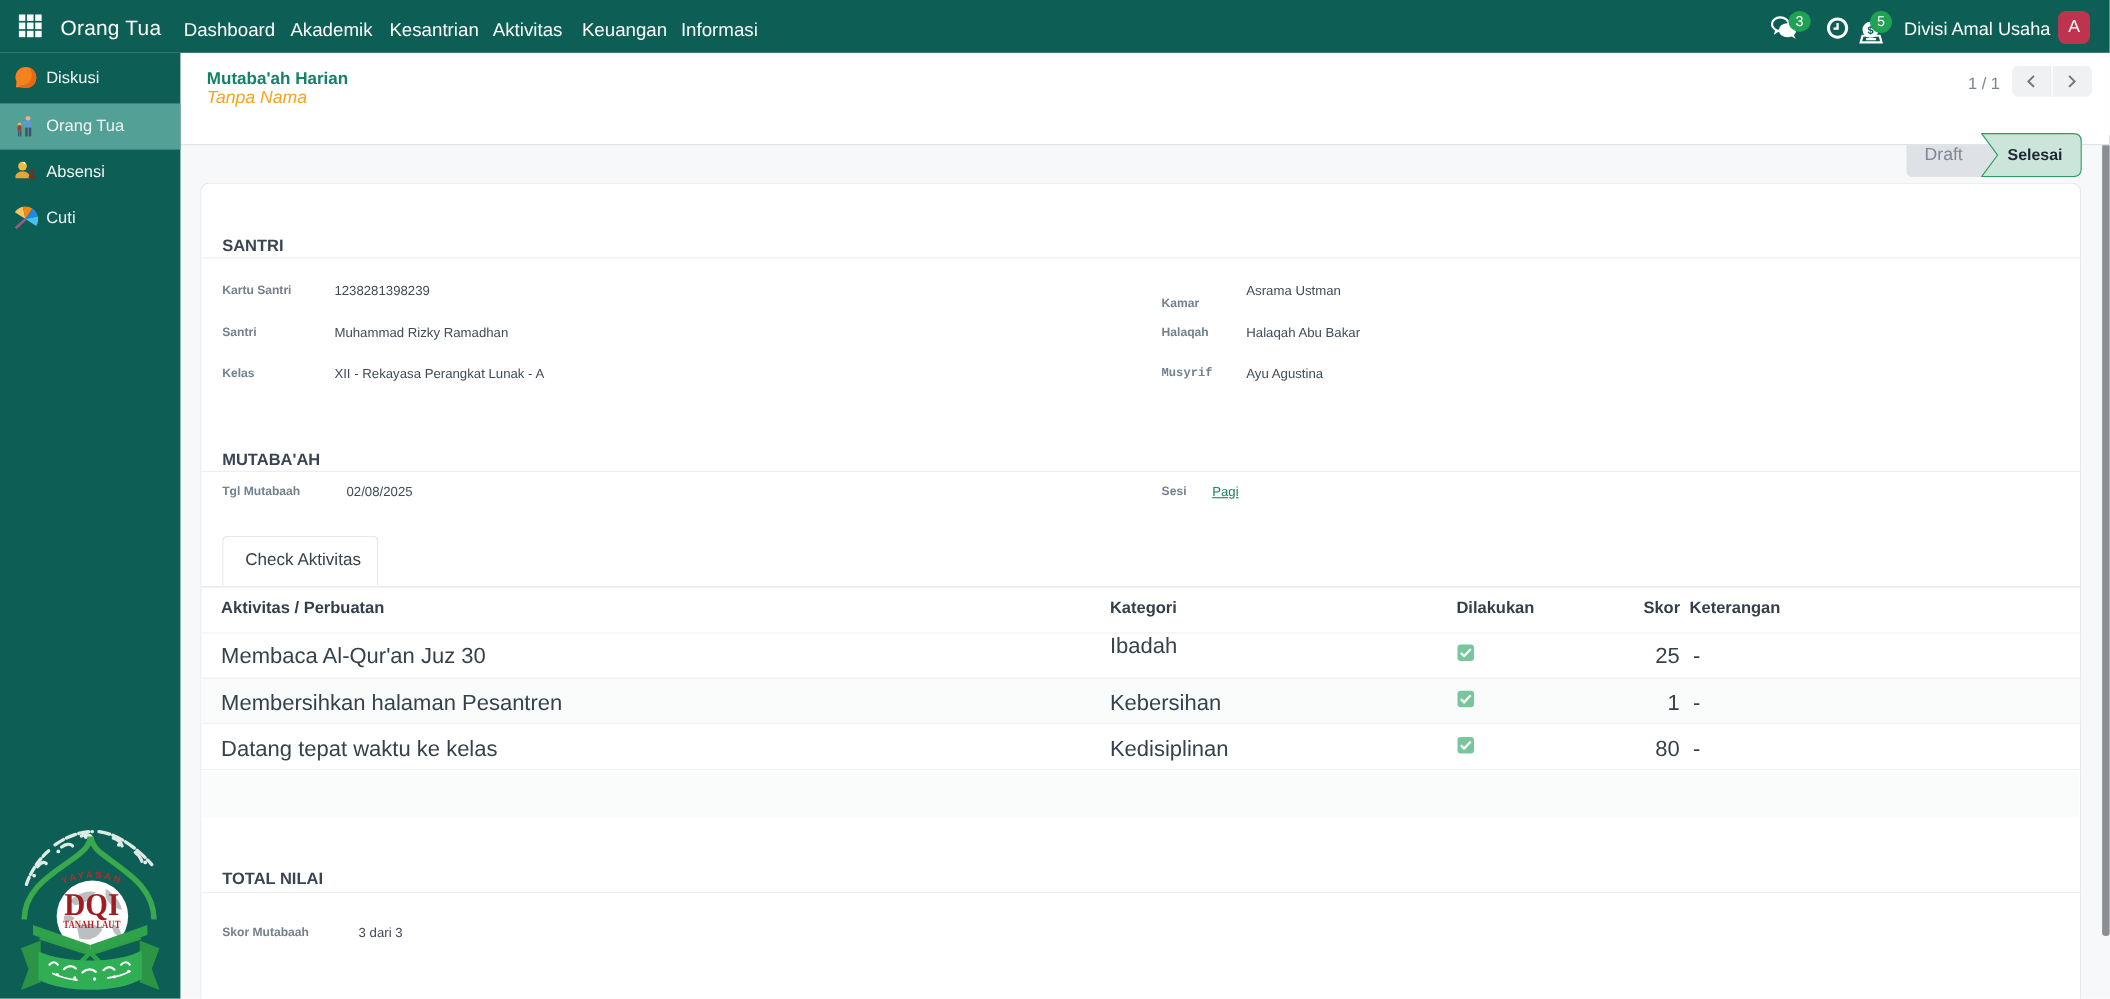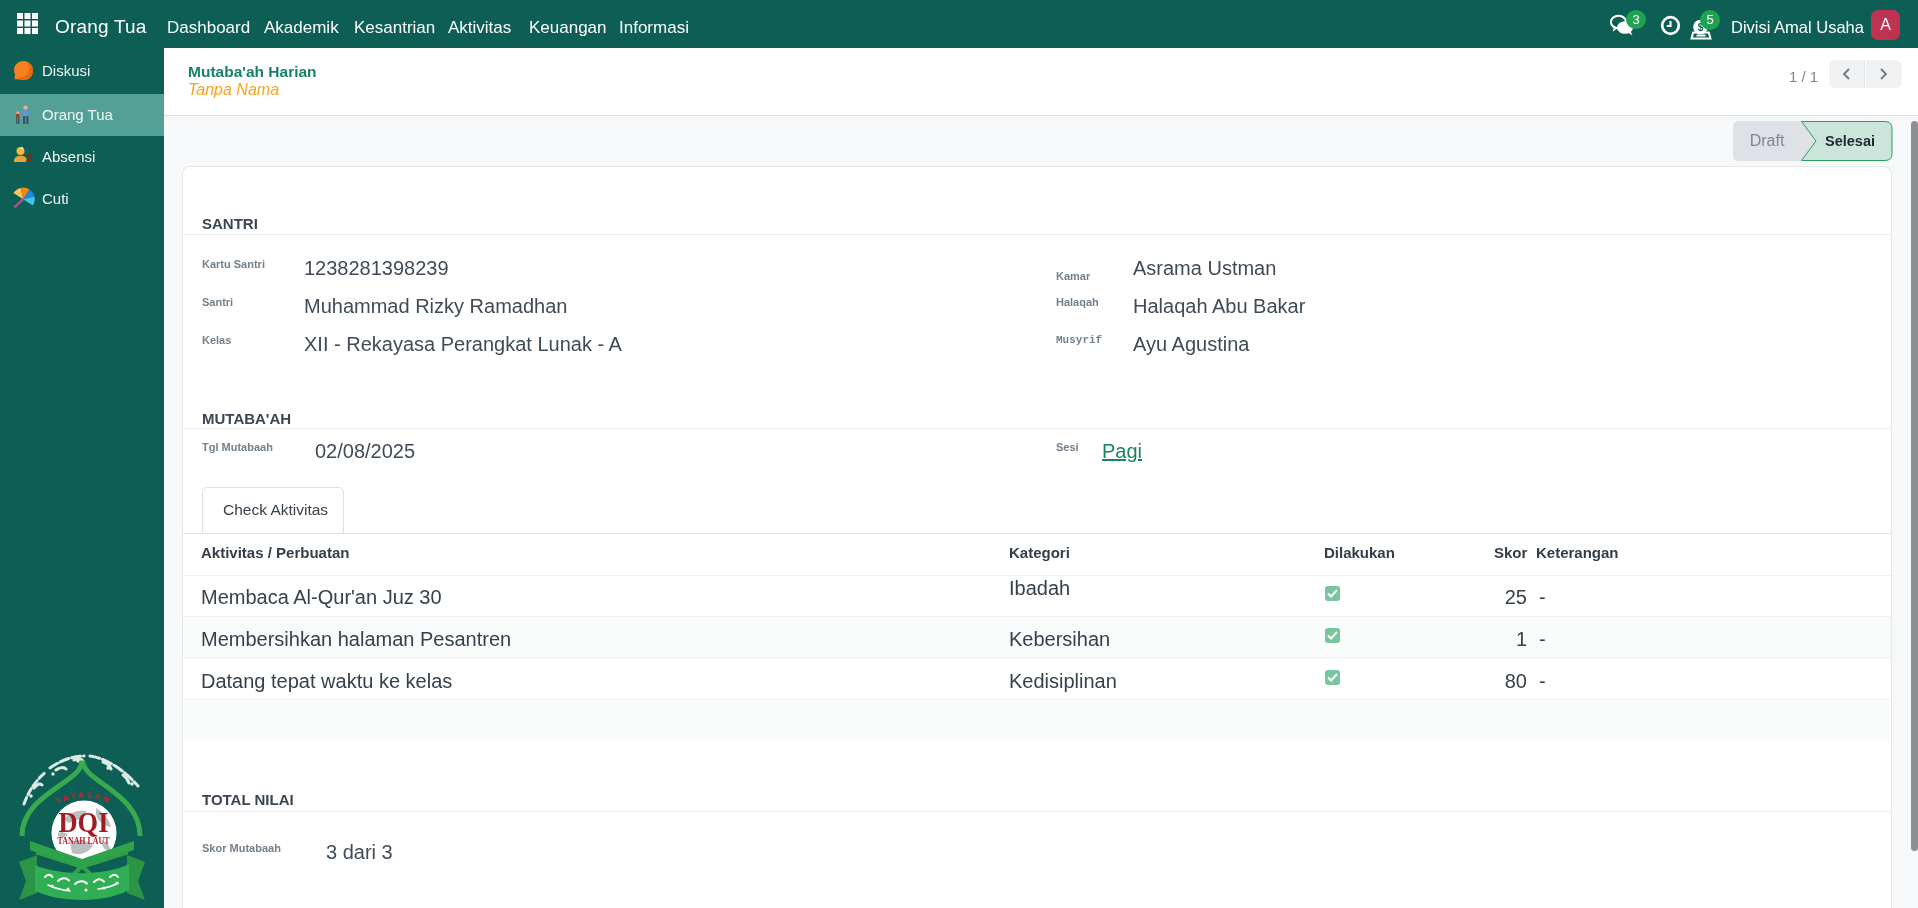--- a/index.html
+++ b/index.html
@@ -13,36 +13,36 @@
   .navitem { position:absolute; top:18px; color:#fdfdfd; font-size:17px; }
 
   
   #sidebar { position:absolute; left:0; top:48px; width:164px; height:860px; background:#0d5e54; z-index:20; }
   .sideitem { position:absolute; left:0; width:164px; height:42px; color:#f2f5f5; font-size:15px; }
   .sideitem .lbl { position:absolute; left:42px; top:12px; }
   .sideitem.active { background:#53a096; }
   .sideicon { position:absolute; left:13px; top:10px; width:21px; height:21px; }
 
   
-  #pagehead { position:absolute; left:164px; top:48px; width:1754px; height:68px; background:#ffffff; border-bottom:1px solid #dce0e3; z-index:5; }
+  #pagehead { position:absolute; left:164px; top:48px; width:1754px; height:84px; background:#ffffff; border-bottom:1px solid #dce0e3; z-index:5; }
   #title { position:absolute; left:24px; top:15px; color:#17806a; font-size:15.5px; font-weight:bold; }
   #subtitle { position:absolute; left:24px; top:33px; color:#f8a41b; font-size:16px; font-style:italic; }
   .pbtn { position:absolute; top:0; width:36px; height:28px; background:#eff1f2; }
   .pbtn svg { position:absolute; left:12px; top:8px; }
 
   
   #pill-done { position:absolute; left:1801px; top:121px; z-index:5; }
   #pill-done .txt { position:absolute; left:24px; top:12px; font-size:14.5px; font-weight:bold; color:#1e2633; }
 
   
   #card { position:absolute; left:182px; top:166px; width:1710px; height:760px; background:#fff; border:1px solid #e5e8ea; border-radius:8px 8px 0 0; border-bottom:none; }
   .sechead { position:absolute; left:19px; color:#3b4452; font-size:15px; font-weight:bold; }
   .divider { position:absolute; left:0; width:1708px; height:1px; background:#eceef0; }
   .flabel { position:absolute; color:#73808d; font-size:11px; font-weight:600; }
-  .fvalue { position:absolute; color:#404b57; font-size:20px; }
+  .fvalue { position:absolute; color:#404b57; font-size:12px; }
   .link { color:#188562; }
 
   
   #tab { position:absolute; left:19px; top:320px; width:142px; height:46px; background:#fff; border:1px solid #dee2e6; border-bottom:none; border-radius:5px 5px 0 0; z-index:2; }
   #tab span { position:absolute; left:20px; top:13px; font-size:15.5px; color:#36414c; }
   #tabline { position:absolute; left:0; top:366px; width:1708px; height:1px; background:#dee2e6; }
 
   
   .th { position:absolute; font-size:15px; font-weight:bold; color:#343e4a; }
   .td { position:absolute; font-size:20px; color:#36414c; }

